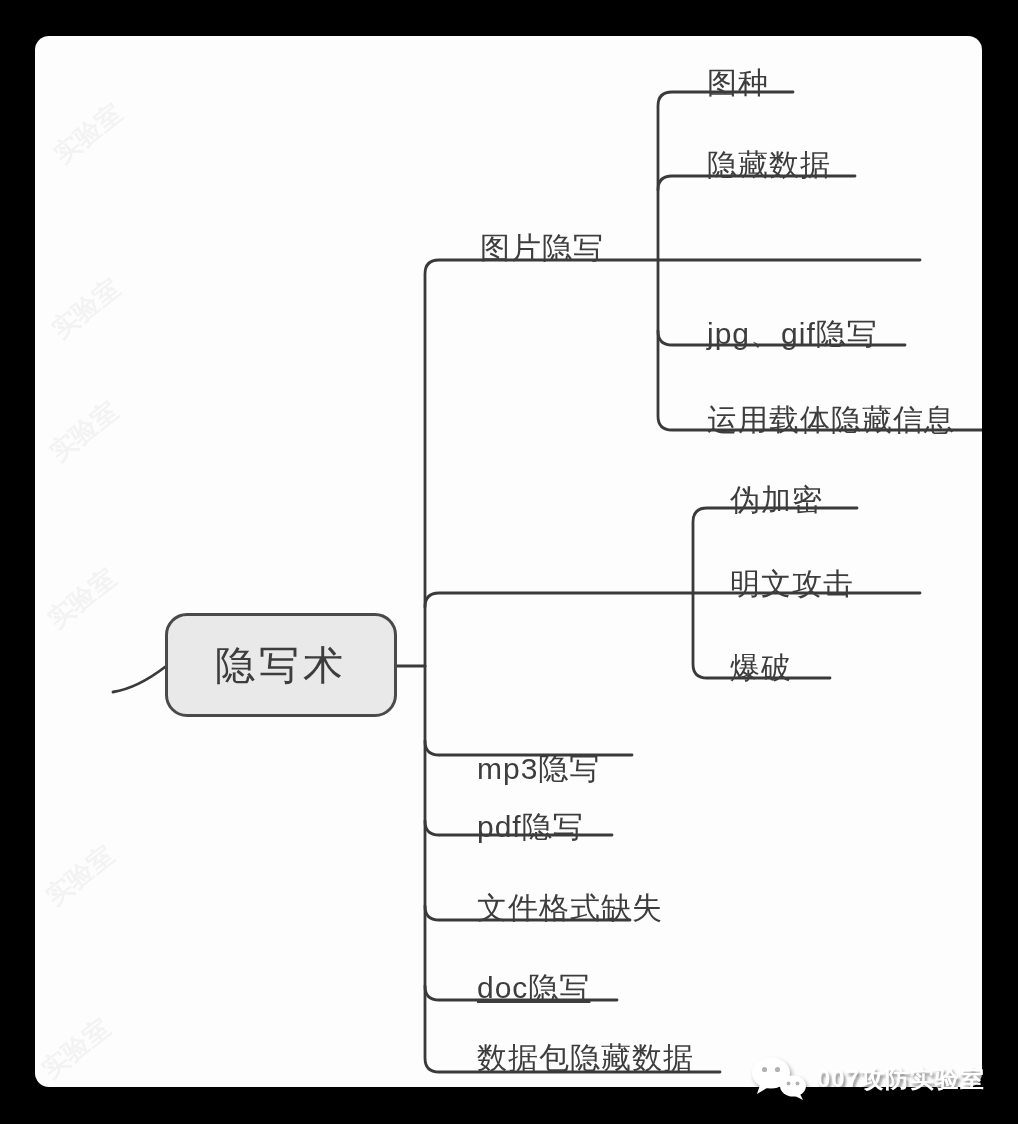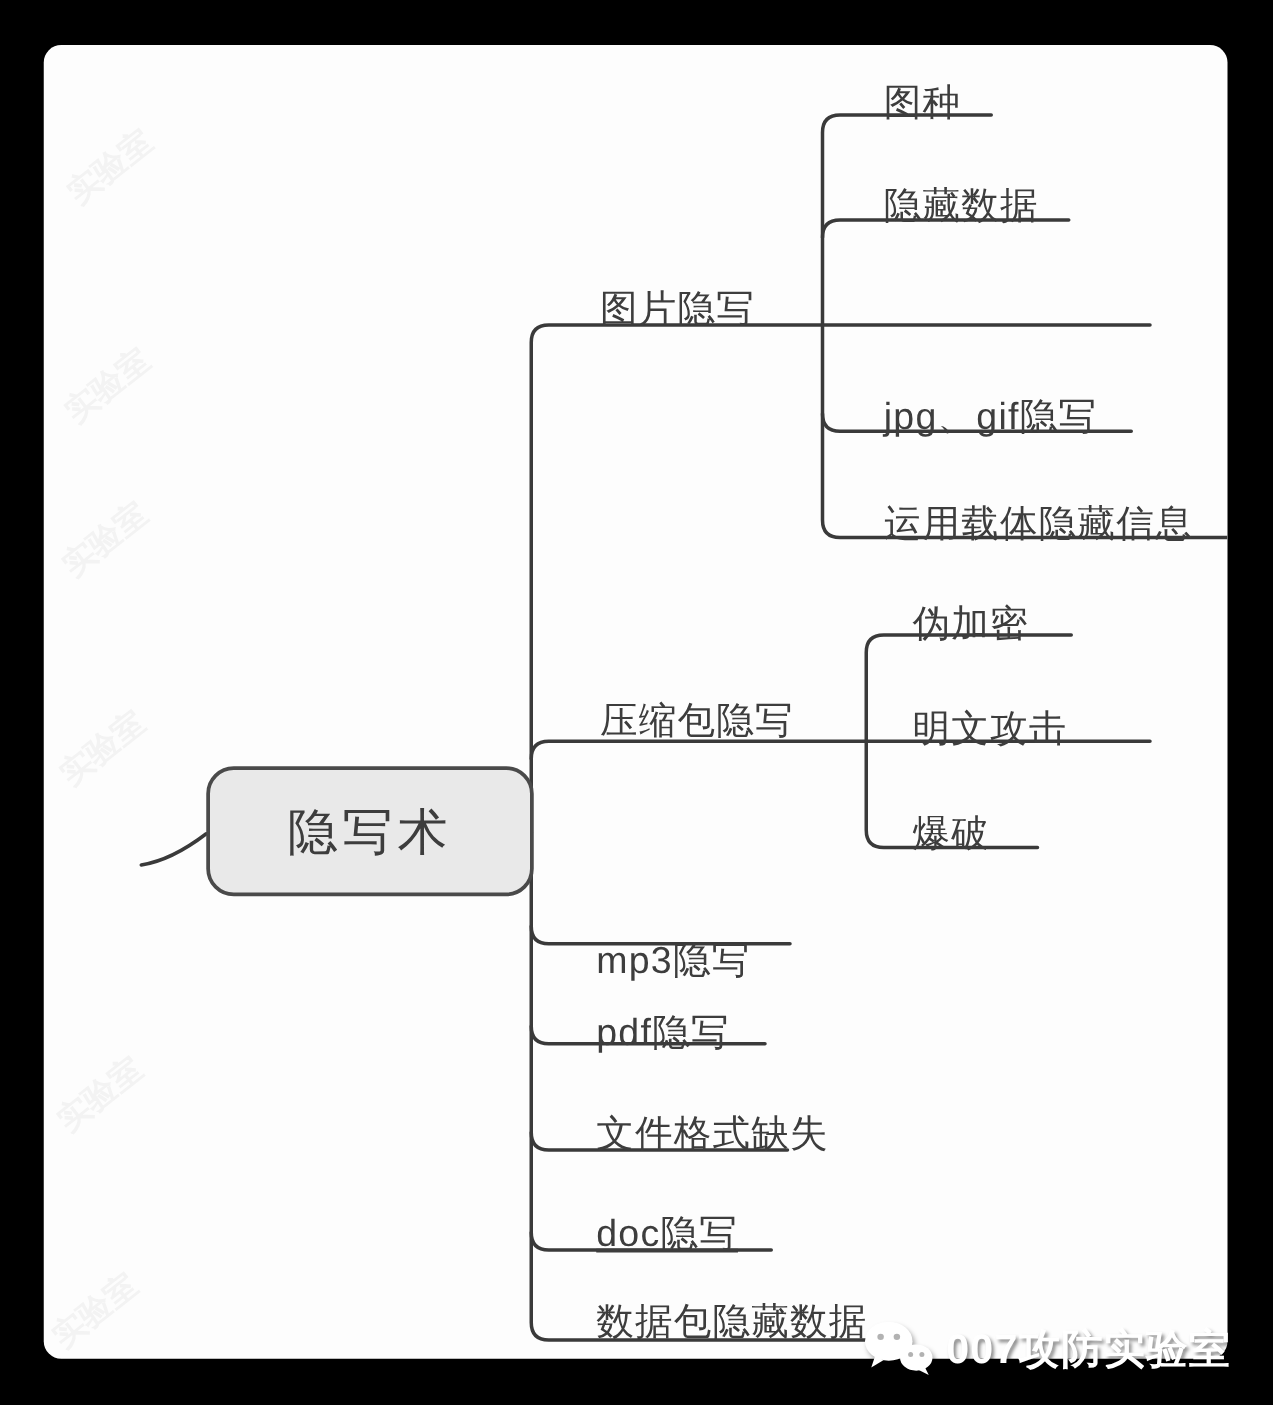--- a/index.html
+++ b/index.html
@@ -12,21 +12,21 @@
     position:absolute;left:35px;top:36px;width:947px;height:1051px;
     background:#fdfdfd;border-radius:14px;overflow:hidden;
   }
   .lines-svg{position:absolute;left:0;top:0;}
   .lines-svg path{fill:none;stroke:#3a3a3a;stroke-width:2.8;stroke-linecap:round;}
   .node-label{
     position:absolute;white-space:nowrap;
     font-size:30px;color:#3d3d3d;letter-spacing:1px;line-height:34px;margin-top:24px;
   }
   .root-node{
-    position:absolute;left:130px;top:577px;width:262px;height:104px;
+    position:absolute;left:130px;top:577px;width:232px;height:104px;
     background:#e9e9e9;border:3px solid #4a4a4a;border-radius:22px;
     display:flex;align-items:center;justify-content:center;
     box-sizing:border-box;
   }
   .root-node .root-text{
     font-size:40px;color:#3d3d3d;letter-spacing:4px;
   }
   .wm-top{
     position:absolute;left:30px;top:60px;
     font-size:34px;font-weight:bold;color:rgba(60,60,60,0.055);
@@ -35,21 +35,21 @@
   .wm-diag{
     position:absolute;
     font-size:26px;font-weight:bold;color:rgba(60,60,60,0.05);
     transform:rotate(-38deg);white-space:nowrap;
   }
   .footer-logo{
     position:absolute;top:1053px;right:33px;height:52px;
     display:flex;align-items:center;gap:9px;z-index:5;
   }
   .footer-logo .logo-text{
-    font-size:33px;font-weight:bold;color:#ffffff;
+    font-size:24px;font-weight:bold;color:#ffffff;
     text-shadow:2px 3px 3px rgba(0,0,0,0.45);
     letter-spacing:1px;white-space:nowrap;
   }
   .wechat-svg{filter:drop-shadow(2px 3px 2px rgba(0,0,0,0.35));}
 </style>
 </head>
 <body>
 
 <div class="content">
 
@@ -85,21 +85,20 @@
 
     <path d="M693,593 L693,522 Q693,508 707,508 L857,508"></path>
     <path d="M693,593 L693,664 Q693,678 707,678 L830,678"></path>
   </svg>
 
   <div class="root-node">
     <span class="root-text">隐写术</span>
   </div>
 
   <div class="node-label" style="left:445px;top:171px;">图片隐写</div>
-  <div class="node-label" style="left:445px;top:500px;">压缩包隐写</div>
   <div class="node-label" style="left:442px;top:692px;">mp3隐写</div>
   <div class="node-label" style="left:442px;top:750px;text-align:right;">pdf隐写</div>
   <div class="node-label" style="left:442px;top:831px;">文件格式缺失</div>
   <div class="node-label" style="left:442px;top:911px;text-decoration:underline;">doc隐写</div>
   <div class="node-label" style="left:442px;top:981px;text-align:right;">数据包隐藏数据</div>
 
   <div class="node-label" style="left:672px;top:6px;">图种</div>
   <div class="node-label" style="left:672px;top:88px;">隐藏数据</div>
   <div class="node-label" style="left:672px;top:257px;">jpg、gif隐写</div>
   <div class="node-label" style="left:672px;top:343px;">运用载体隐藏信息</div>

